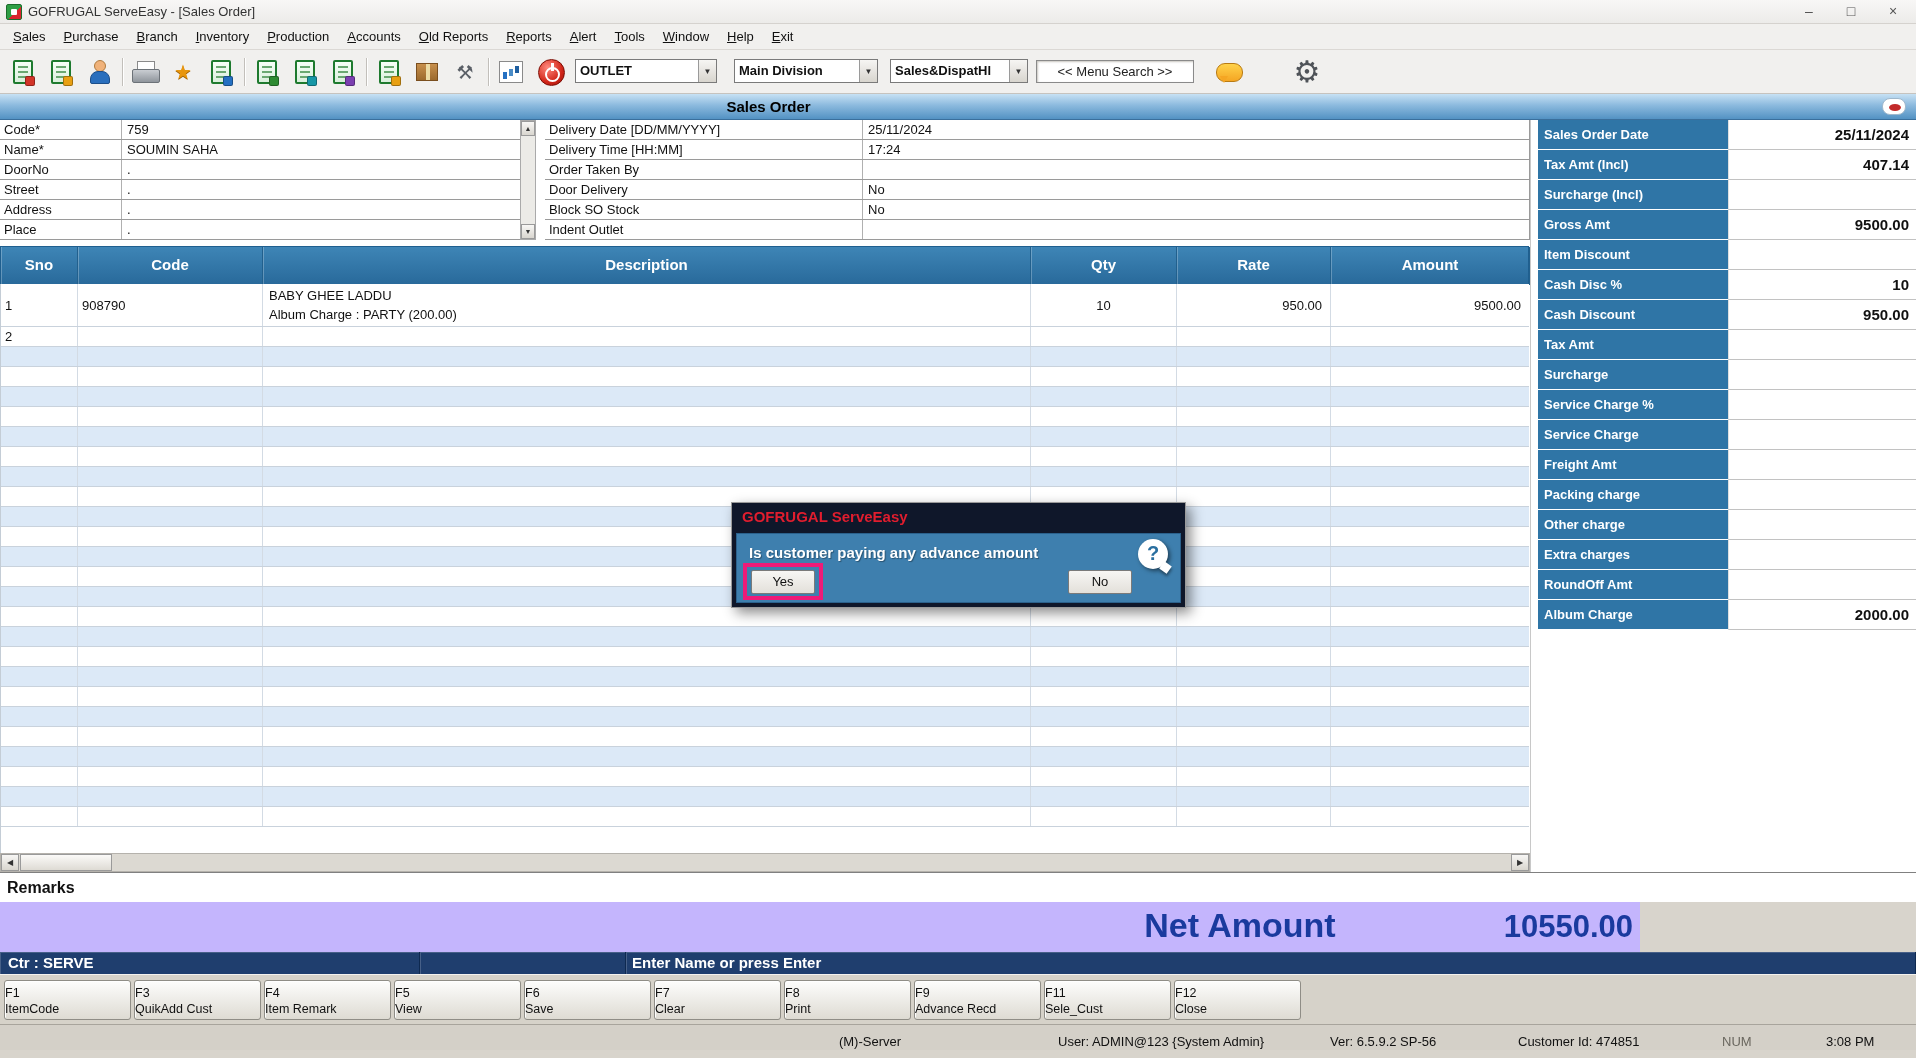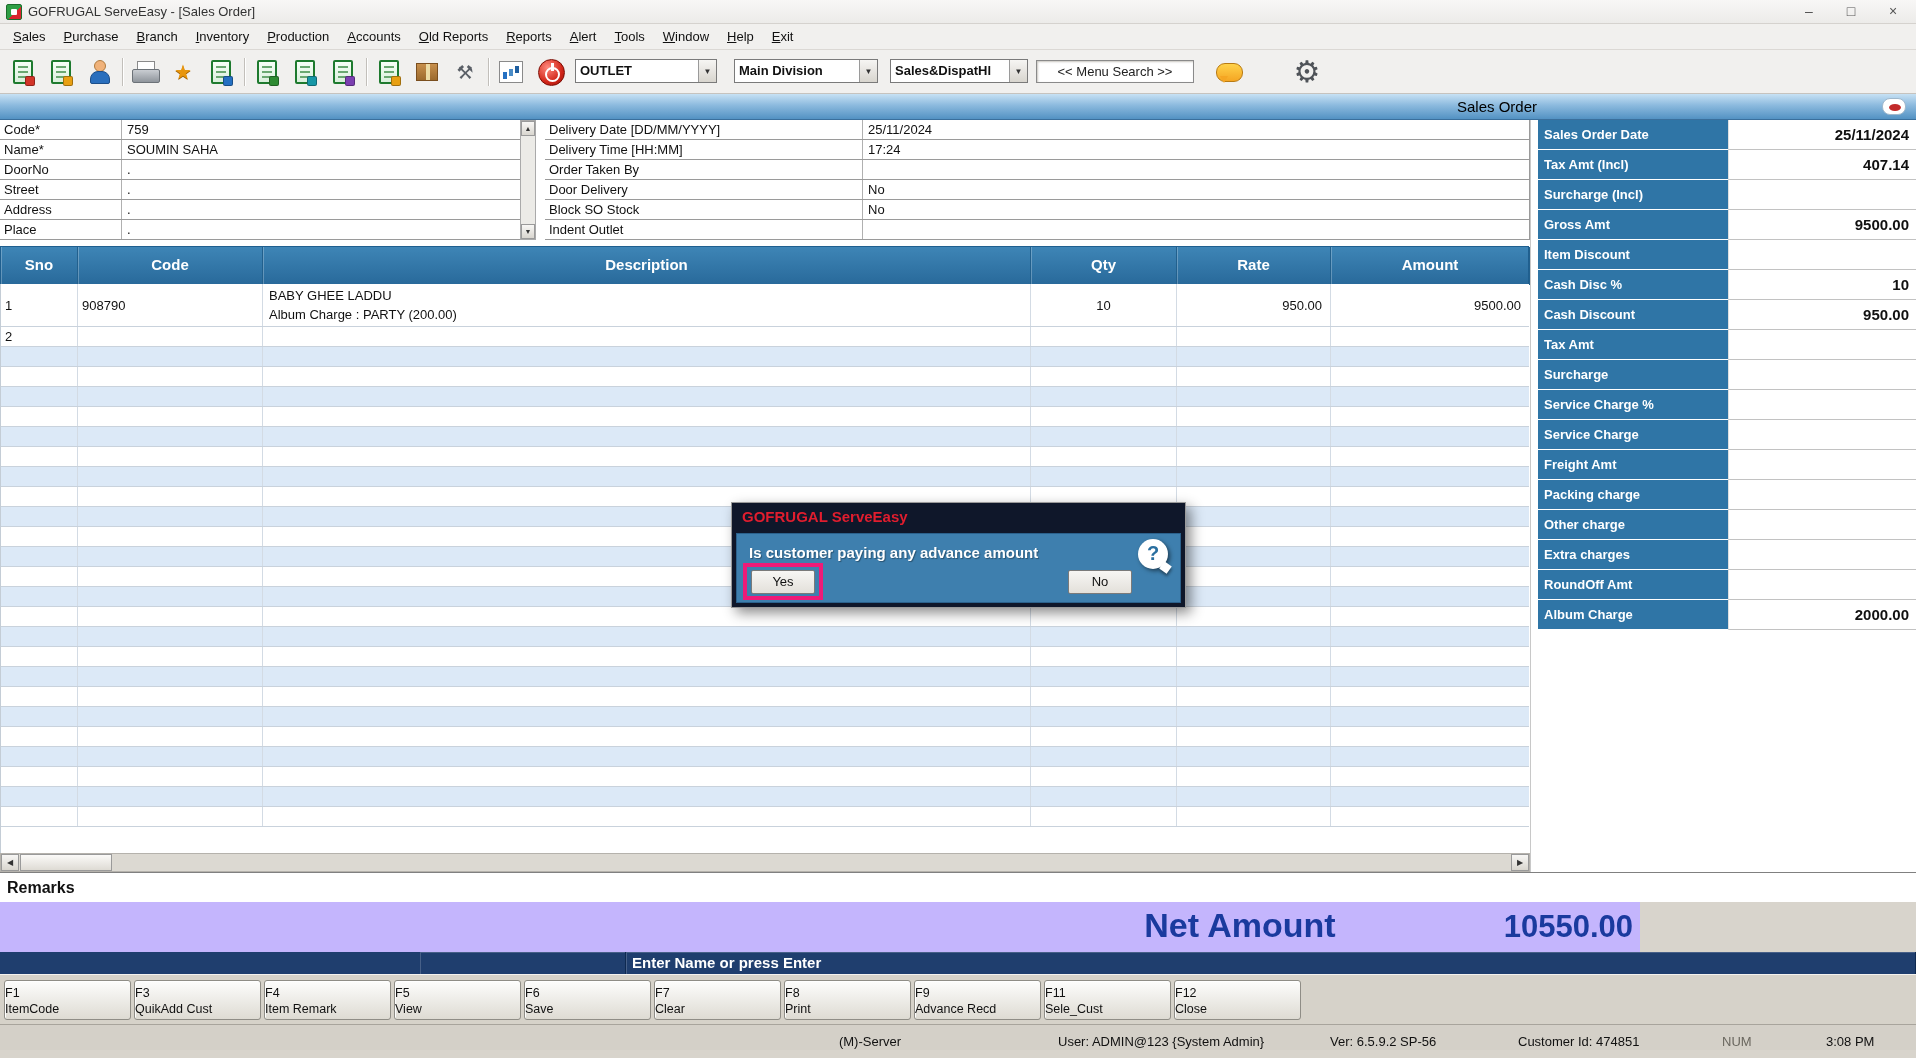--- a/index.html
+++ b/index.html
@@ -44,21 +44,21 @@
   .glyph-gear { font-size:30px; color:#4f5358; line-height:1; }
   .icn-bubble { width:27px; height:19px; background:linear-gradient(#ffd24a,#f5a623); border:1px solid #b97b12; border-radius:9px; position:relative; }
   .icn-bubble::after { content:""; position:absolute; left:3px; bottom:-6px; border:4px solid transparent; border-top:7px solid #f5a623; }
   .combo { position:absolute; top:9px; height:24px; background:#fff; border:1px solid #7a7a7a; display:flex; }
   .combo-text { flex:1; font-weight:bold; font-size:13px; padding:3px 4px; white-space:nowrap; overflow:hidden; }
   .combo-btn { width:18px; background:linear-gradient(#f6f5f3,#d8d5ce); border-left:1px solid #9a9a9a; display:flex; align-items:center; justify-content:center; font-size:8px; color:#333; }
   .search-box { position:absolute; top:10px; height:23px; border:1px solid #8a8a8a; background:#fff; box-shadow:inset 1px 1px 2px #c9c6c0; font-size:13px; display:flex; align-items:center; justify-content:center; padding:0 12px; color:#222; }
 
   
   .so-header { position:absolute; left:0; top:94px; width:1916px; height:26px; background:linear-gradient(180deg,#c7e1f4 0%,#8cbade 45%,#5392c3 100%); border-bottom:1px solid #3a6f9c; }
-  .so-title { position:absolute; left:0; top:0; width:1537px; text-align:right; font-weight:normal; font-size:15px; line-height:26px; color:#000; }
+  .so-title { position:absolute; left:0; top:0; width:1537px; text-align:center; font-weight:bold; font-size:15px; line-height:26px; color:#000; }
   .so-hdr-icon { position:absolute; right:10px; top:4px; width:24px; height:17px; background:#fff; border-radius:8px; border:1px solid #9fb8cc; }
   .so-hdr-icon::after { content:""; position:absolute; left:6px; top:5px; width:12px; height:7px; background:#c22a2a; border-radius:50%; }
 
   
   .left-zone { position:absolute; left:0; top:120px; width:1530px; height:752px; background:#fff; }
 
   .form-left { position:absolute; left:0; top:0; width:520px; }
   .form-right { position:absolute; left:545px; top:0; width:985px; border-right:1px solid #9a9a9a; }
   .f-row { height:20px; display:flex; border-bottom:1px solid #9a9a9a; background:#fff; }
   .f-label { padding:2px 4px; border-right:1px solid #b0b0b0; overflow:hidden; white-space:nowrap; }
@@ -757,20 +757,21 @@
   <div class="remarks-band">
     <span class="remarks-label">Remarks</span>
   </div>
 
   <div class="net-band">
     <span class="net-label">Net Amount</span>
     <span class="net-value">10550.00</span>
   </div>
 
   <div class="statusbar">
+    <span class="sb-seg sb-seg1">Ctr : SERVE</span>
     <span class="sb-seg sb-seg2"></span>
     <span class="sb-seg sb-seg3">Enter Name or press Enter</span>
   </div>
 
   <div class="fn-band">
     <div class="fk-row">
 
         <div class="fk-btn">
           <div>F1</div>
           <div>ItemCode</div>

